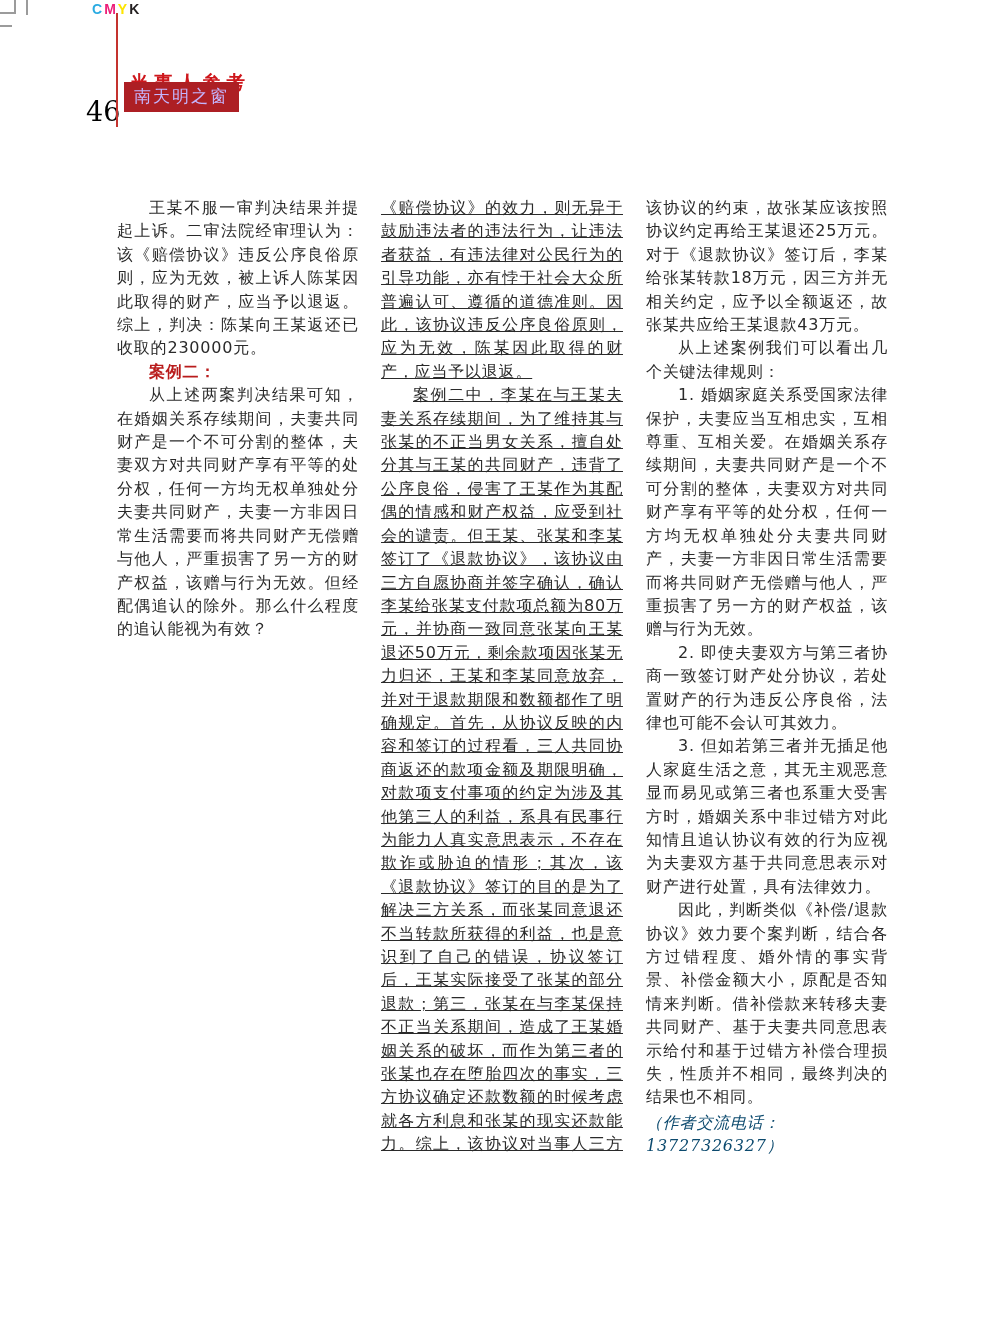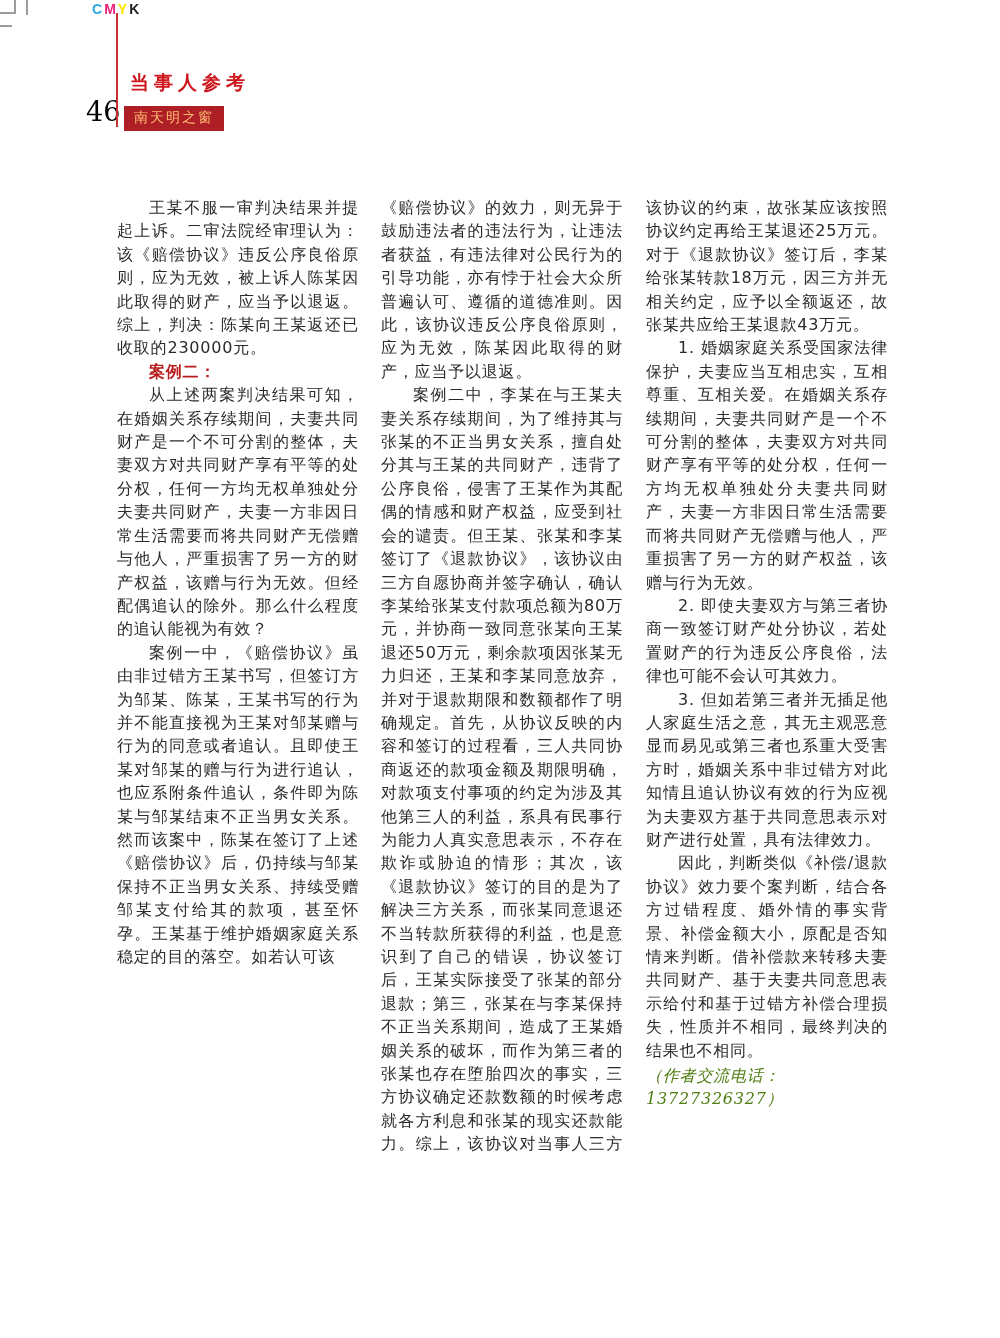--- a/index.html
+++ b/index.html
@@ -29,42 +29,42 @@
   .red-rule {
     position: absolute; left: 116px; top: 13px;
     width: 2px; height: 114px; background: #c4332e;
   }
   .section-title {
     position: absolute; left: 130px; top: 70px;
     font-size: 19px; font-weight: bold; color: #ce171c;
     letter-spacing: 5px;
   }
   .edition-badge {
-    position: absolute; left: 124px; top: 106px;
-    background: #ad1f24; color: #fdba74;
+    position: absolute; left: 124px; top: 82px;
+    background: #ad1f24; color: #c4b5fd;
     font-family: "DejaVu Serif", "Liberation Serif", serif;
-    font-size: 14px; letter-spacing: 2px;
+    font-size: 17px; letter-spacing: 2px;
     padding: 3px 10px 4px 10px;
   }
   
   .col {
     position: absolute; top: 152px; height: 1010px;
     width: 242px; overflow: hidden;
     color: #2a2a2a;
     font-size: 16px; line-height: 23.4px; letter-spacing: 0.8px; margin-top: 44px;
   }
   .col-1 { left: 117px; }
-  .col-2 { left: 381px; }
+  .col-2 { left: 381px; text-decoration: underline; }
   .col-3 { left: 646px; }
   .para { text-align: justify; text-justify: inter-ideograph; }
   .para.indent { text-indent: 2em; }
   .para.heading { font-weight: bold; color: #b91c1c; }
   .para.author-note {
     font-family: "DejaVu Serif", "Liberation Serif", serif;
-    font-style: italic; text-align: left; color: #4d7c0f;
+    font-style: italic; text-align: left; color: #0c4a6e;
     margin-top: 2px;
   }
   
   .waves {
     position: absolute; left: 117px; top: 1152px;
     width: 771px; height: 69px;
   }
 </style>
 </head>
 <body>
@@ -82,28 +82,28 @@
 
   <div class="page-number">46</div>
   <div class="red-rule"></div>
   <div class="section-title">当事人参考</div>
   <div class="edition-badge">南天明之窗</div>
 
   <div class="col col-1">
       <p class="para body indent">王某不服一审判决结果并提起上诉。二审法院经审理认为：该《赔偿协议》违反公序良俗原则，应为无效，被上诉人陈某因此取得的财产，应当予以退返。综上，判决：陈某向王某返还已收取的230000元。</p>
       <p class="para heading indent">案例二：</p>
       <p class="para body indent">从上述两案判决结果可知，在婚姻关系存续期间，夫妻共同财产是一个不可分割的整体，夫妻双方对共同财产享有平等的处分权，任何一方均无权单独处分夫妻共同财产，夫妻一方非因日常生活需要而将共同财产无偿赠与他人，严重损害了另一方的财产权益，该赠与行为无效。但经配偶追认的除外。那么什么程度的追认能视为有效？</p>
-      <p class="para body indent">案例一中，《赔偿协议》虽由非过错方王某书写，但签订方为邹某、陈某，王某书写的行为并不能直接视为王某对邹某赠与行为的同意或者追认。且即使王某对邹某的赠与行为进行追认，也应系附条件追认，条件即为陈某与邹某结束不正当男女关系。然而该案中，陈某在签订了上述《赔偿协议》后，仍持续与邹某保持不正当男女关系、持续受赠邹某支付给其的款项，甚至怀孕。王某基于维护婚姻家庭关系稳定的目的落空。如若认可该</p>
     </div>
   <div class="col col-2">
       <p class="para body">《赔偿协议》的效力，则无异于鼓励违法者的违法行为，让违法者获益，有违法律对公民行为的引导功能，亦有悖于社会大众所普遍认可、遵循的道德准则。因此，该协议违反公序良俗原则，应为无效，陈某因此取得的财产，应当予以退返。</p>
       <p class="para body indent">案例二中，李某在与王某夫妻关系存续期间，为了维持其与张某的不正当男女关系，擅自处分其与王某的共同财产，违背了公序良俗，侵害了王某作为其配偶的情感和财产权益，应受到社会的谴责。但王某、张某和李某签订了《退款协议》，该协议由三方自愿协商并签字确认，确认李某给张某支付款项总额为80万元，并协商一致同意张某向王某退还50万元，剩余款项因张某无力归还，王某和李某同意放弃，并对于退款期限和数额都作了明确规定。首先，从协议反映的内容和签订的过程看，三人共同协商返还的款项金额及期限明确，对款项支付事项的约定为涉及其他第三人的利益，系具有民事行为能力人真实意思表示，不存在欺诈或胁迫的情形；其次，该《退款协议》签订的目的是为了解决三方关系，而张某同意退还不当转款所获得的利益，也是意识到了自己的错误，协议签订后，王某实际接受了张某的部分退款；第三，张某在与李某保持不正当关系期间，造成了王某婚姻关系的破坏，而作为第三者的张某也存在堕胎四次的事实，三方协议确定还款数额的时候考虑就各方利息和张某的现实还款能力。综上，该协议对当事人三方款项的约定系其真实意思表示，三方均应受</p>
     </div>
   <div class="col col-3">
       <p class="para body">该协议的约束，故张某应该按照协议约定再给王某退还25万元。对于《退款协议》签订后，李某给张某转款18万元，因三方并无相关约定，应予以全额返还，故张某共应给王某退款43万元。</p>
+      <p class="para body indent">从上述案例我们可以看出几个关键法律规则：</p>
       <p class="para body indent">1. 婚姻家庭关系受国家法律保护，夫妻应当互相忠实，互相尊重、互相关爱。在婚姻关系存续期间，夫妻共同财产是一个不可分割的整体，夫妻双方对共同财产享有平等的处分权，任何一方均无权单独处分夫妻共同财产，夫妻一方非因日常生活需要而将共同财产无偿赠与他人，严重损害了另一方的财产权益，该赠与行为无效。</p>
       <p class="para body indent">2. 即使夫妻双方与第三者协商一致签订财产处分协议，若处置财产的行为违反公序良俗，法律也可能不会认可其效力。</p>
       <p class="para body indent">3. 但如若第三者并无插足他人家庭生活之意，其无主观恶意显而易见或第三者也系重大受害方时，婚姻关系中非过错方对此知情且追认协议有效的行为应视为夫妻双方基于共同意思表示对财产进行处置，具有法律效力。</p>
       <p class="para body indent">因此，判断类似《补偿/退款协议》效力要个案判断，结合各方过错程度、婚外情的事实背景、补偿金额大小，原配是否知情来判断。借补偿款来转移夫妻共同财产、基于夫妻共同意思表示给付和基于过错方补偿合理损失，性质并不相同，最终判决的结果也不相同。</p>
       <p class="para author-note">（作者交流电话：13727326327）</p>
     </div>
 
   <svg class="waves" viewBox="0 0 771 69" preserveAspectRatio="none" xmlns="http://www.w3.org/2000/svg">
     <path fill="#cfe9f7" d="M0,46 C40,10 90,-6 150,18 C200,38 240,44 290,26 C330,10 370,2 420,14 C470,26 500,30 550,18 C600,6 650,4 700,20 C730,30 755,34 771,30 L771,69 L0,69 Z"></path>
     <path fill="#a5d9f0" d="M0,54 C50,26 110,20 170,34 C230,48 280,20 330,12 C380,4 430,22 470,38 C510,52 560,30 610,22 C660,14 720,22 771,12 L771,69 L0,69 Z"></path>

